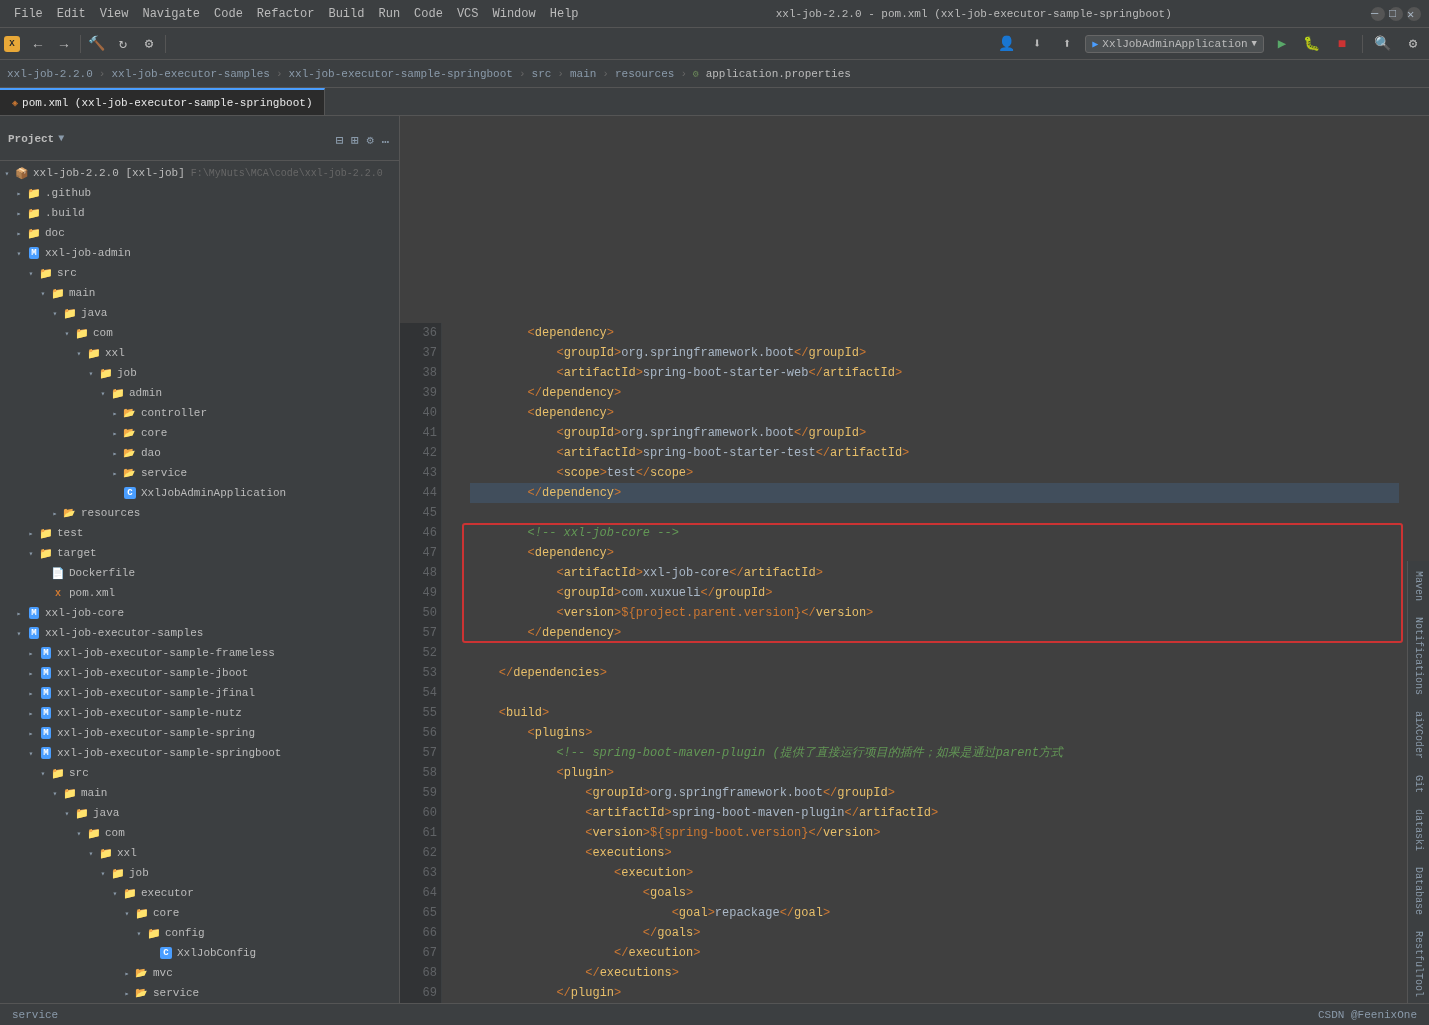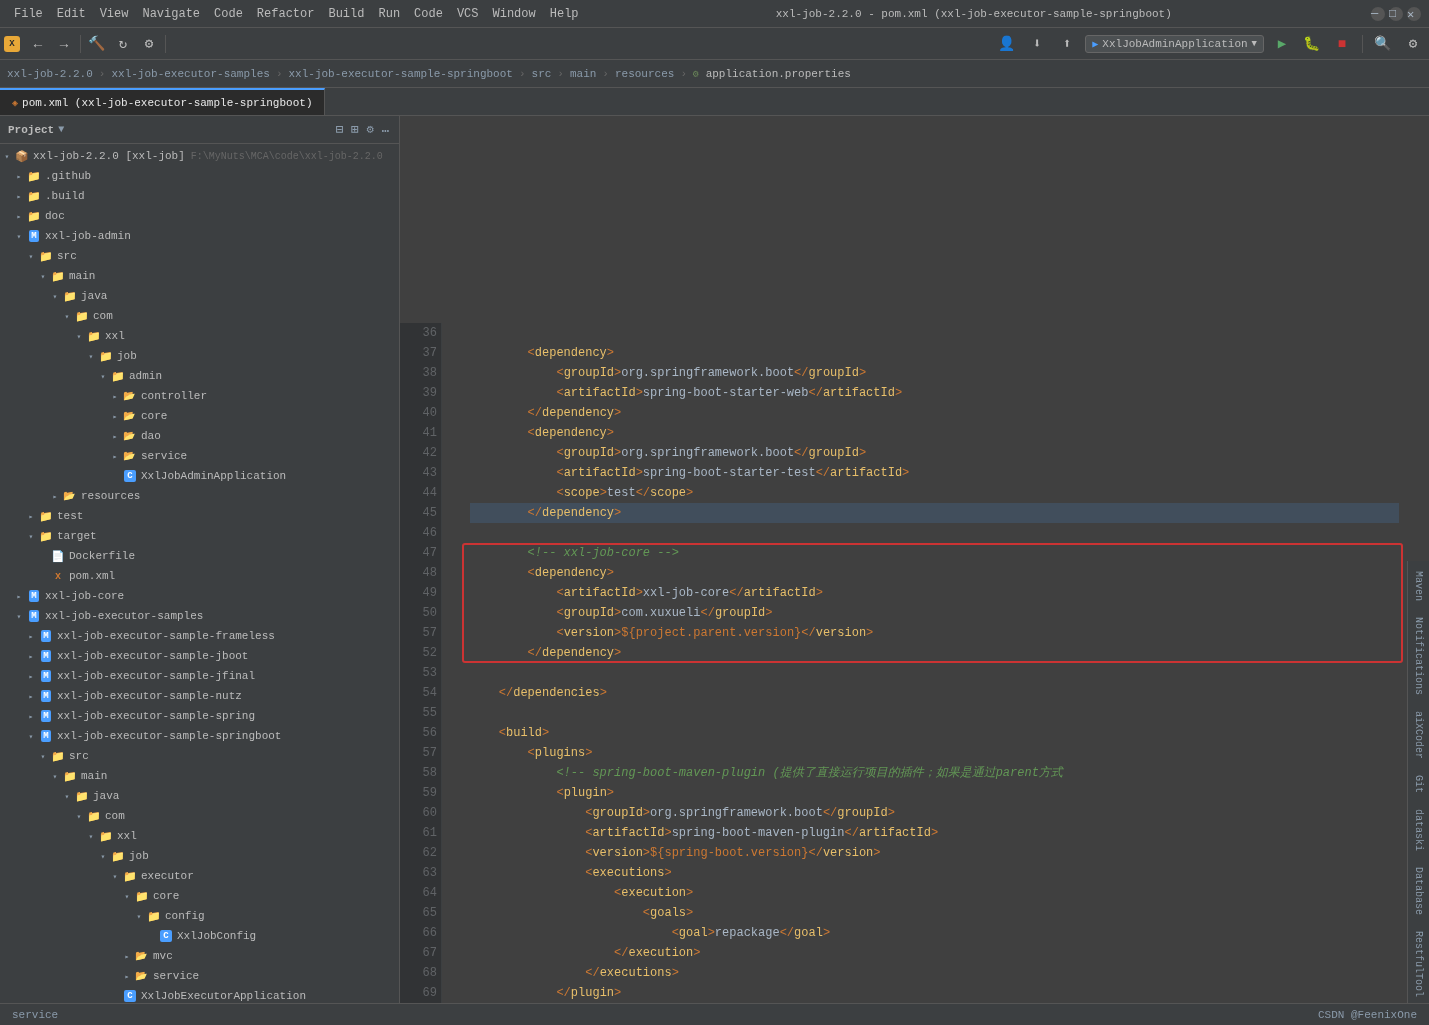--- a/index.html
+++ b/index.html
@@ -118,27 +118,28 @@
       background: #3c3f41;
       border-right: 1px solid #555;
       display: flex;
       flex-direction: column;
       flex-shrink: 0;
       overflow: hidden;
     }
     #sidebar-header {
       height: 28px;
       display: flex;
-      align-items: center;
+      align-items: flex-start;
       padding: 0 8px;
       border-bottom: 1px solid #555;
       font-size: 11px;
       font-weight: bold;
       color: #bbbbbb;
       gap: 4px;
+      margin-top: 17px;
     }
     #sidebar-header .header-icons {
       margin-left: auto;
       display: flex;
       gap: 4px;
     }
     .header-icon-btn {
       color: #8a9aaa;
       cursor: pointer;
       font-size: 12px;
@@ -786,20 +787,21 @@
           <div class="code-line">        <span class="xml-bracket">&lt;</span><span class="xml-tag">plugins</span><span class="xml-bracket">&gt;</span></div>
           <div class="code-line"><span class="xml-comment">            &lt;!-- spring-boot-maven-plugin (提供了直接运行项目的插件；如果是通过parent方式</span></div>
           <div class="code-line">            <span class="xml-bracket">&lt;</span><span class="xml-tag">plugin</span><span class="xml-bracket">&gt;</span></div>
           <div class="code-line">                <span class="xml-bracket">&lt;</span><span class="xml-tag">groupId</span><span class="xml-bracket">&gt;</span>org.springframework.boot<span class="xml-bracket">&lt;/</span><span class="xml-tag">groupId</span><span class="xml-bracket">&gt;</span></div>
           <div class="code-line">                <span class="xml-bracket">&lt;</span><span class="xml-tag">artifactId</span><span class="xml-bracket">&gt;</span>spring-boot-maven-plugin<span class="xml-bracket">&lt;/</span><span class="xml-tag">artifactId</span><span class="xml-bracket">&gt;</span></div>
           <div class="code-line">                <span class="xml-bracket">&lt;</span><span class="xml-tag">version</span><span class="xml-bracket">&gt;</span><span style="color:#cc7832;">${spring-boot.version}</span><span class="xml-bracket">&lt;/</span><span class="xml-tag">version</span><span class="xml-bracket">&gt;</span></div>
           <div class="code-line">                <span class="xml-bracket">&lt;</span><span class="xml-tag">executions</span><span class="xml-bracket">&gt;</span></div>
           <div class="code-line">                    <span class="xml-bracket">&lt;</span><span class="xml-tag">execution</span><span class="xml-bracket">&gt;</span></div>
           <div class="code-line">                        <span class="xml-bracket">&lt;</span><span class="xml-tag">goals</span><span class="xml-bracket">&gt;</span></div>
           <div class="code-line">                            <span class="xml-bracket">&lt;</span><span class="xml-tag">goal</span><span class="xml-bracket">&gt;</span>repackage<span class="xml-bracket">&lt;/</span><span class="xml-tag">goal</span><span class="xml-bracket">&gt;</span></div>
+          <div class="code-line">                        <span class="xml-bracket">&lt;/</span><span class="xml-tag">goals</span><span class="xml-bracket">&gt;</span></div>
           <div class="code-line">                    <span class="xml-bracket">&lt;/</span><span class="xml-tag">execution</span><span class="xml-bracket">&gt;</span></div>
           <div class="code-line">                <span class="xml-bracket">&lt;/</span><span class="xml-tag">executions</span><span class="xml-bracket">&gt;</span></div>
           <div class="code-line">            <span class="xml-bracket">&lt;/</span><span class="xml-tag">plugin</span><span class="xml-bracket">&gt;</span></div>
         </div>
       </div>
     <div id="right-panel">
       <div class="right-panel-item">Maven</div>
       <div class="right-panel-item">Notifications</div>
       <div class="right-panel-item">aiXCoder</div>
       <div class="right-panel-item">Git</div>

